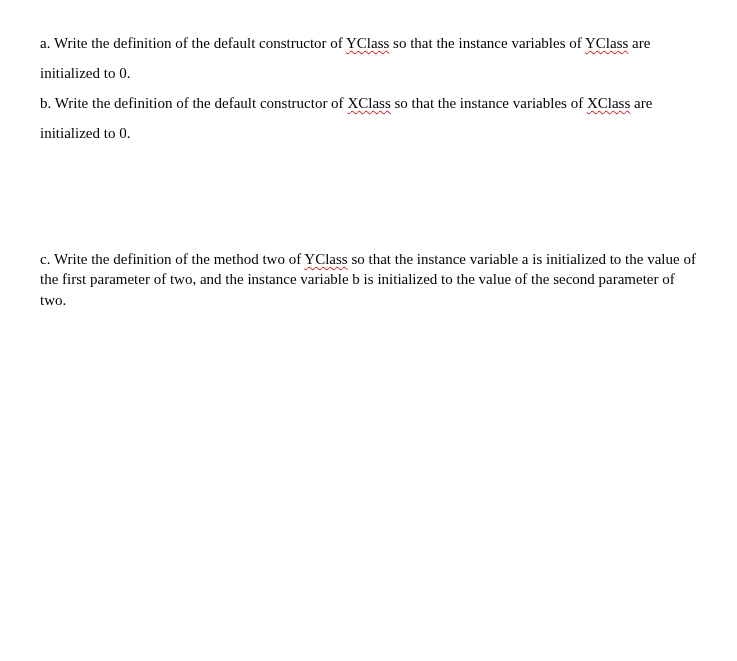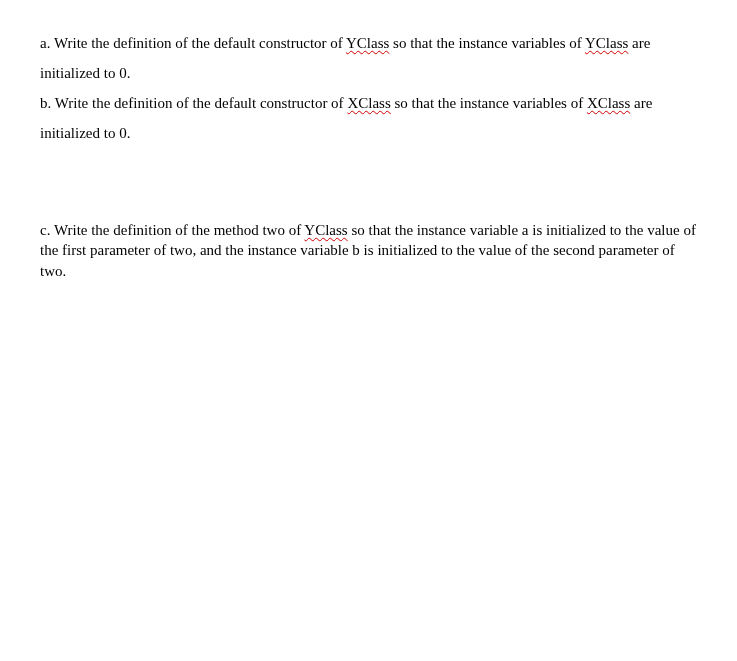--- a/index.html
+++ b/index.html
@@ -16,21 +16,21 @@
       color: #000000;
       padding: 28px 40px 28px 40px;
       line-height: 1.5;
     }
     .question {
       margin-bottom: 0;
     }
     .question-a {
     }
     .question-b {
-      margin-bottom: 72px;
+      margin-bottom: 101px;
     }
     .para {
       line-height: 2;
     }
     .para-tight {
       line-height: 1.35;
       margin-top: 6px;
     }
     .spellerr {
       text-decoration-line: underline;

